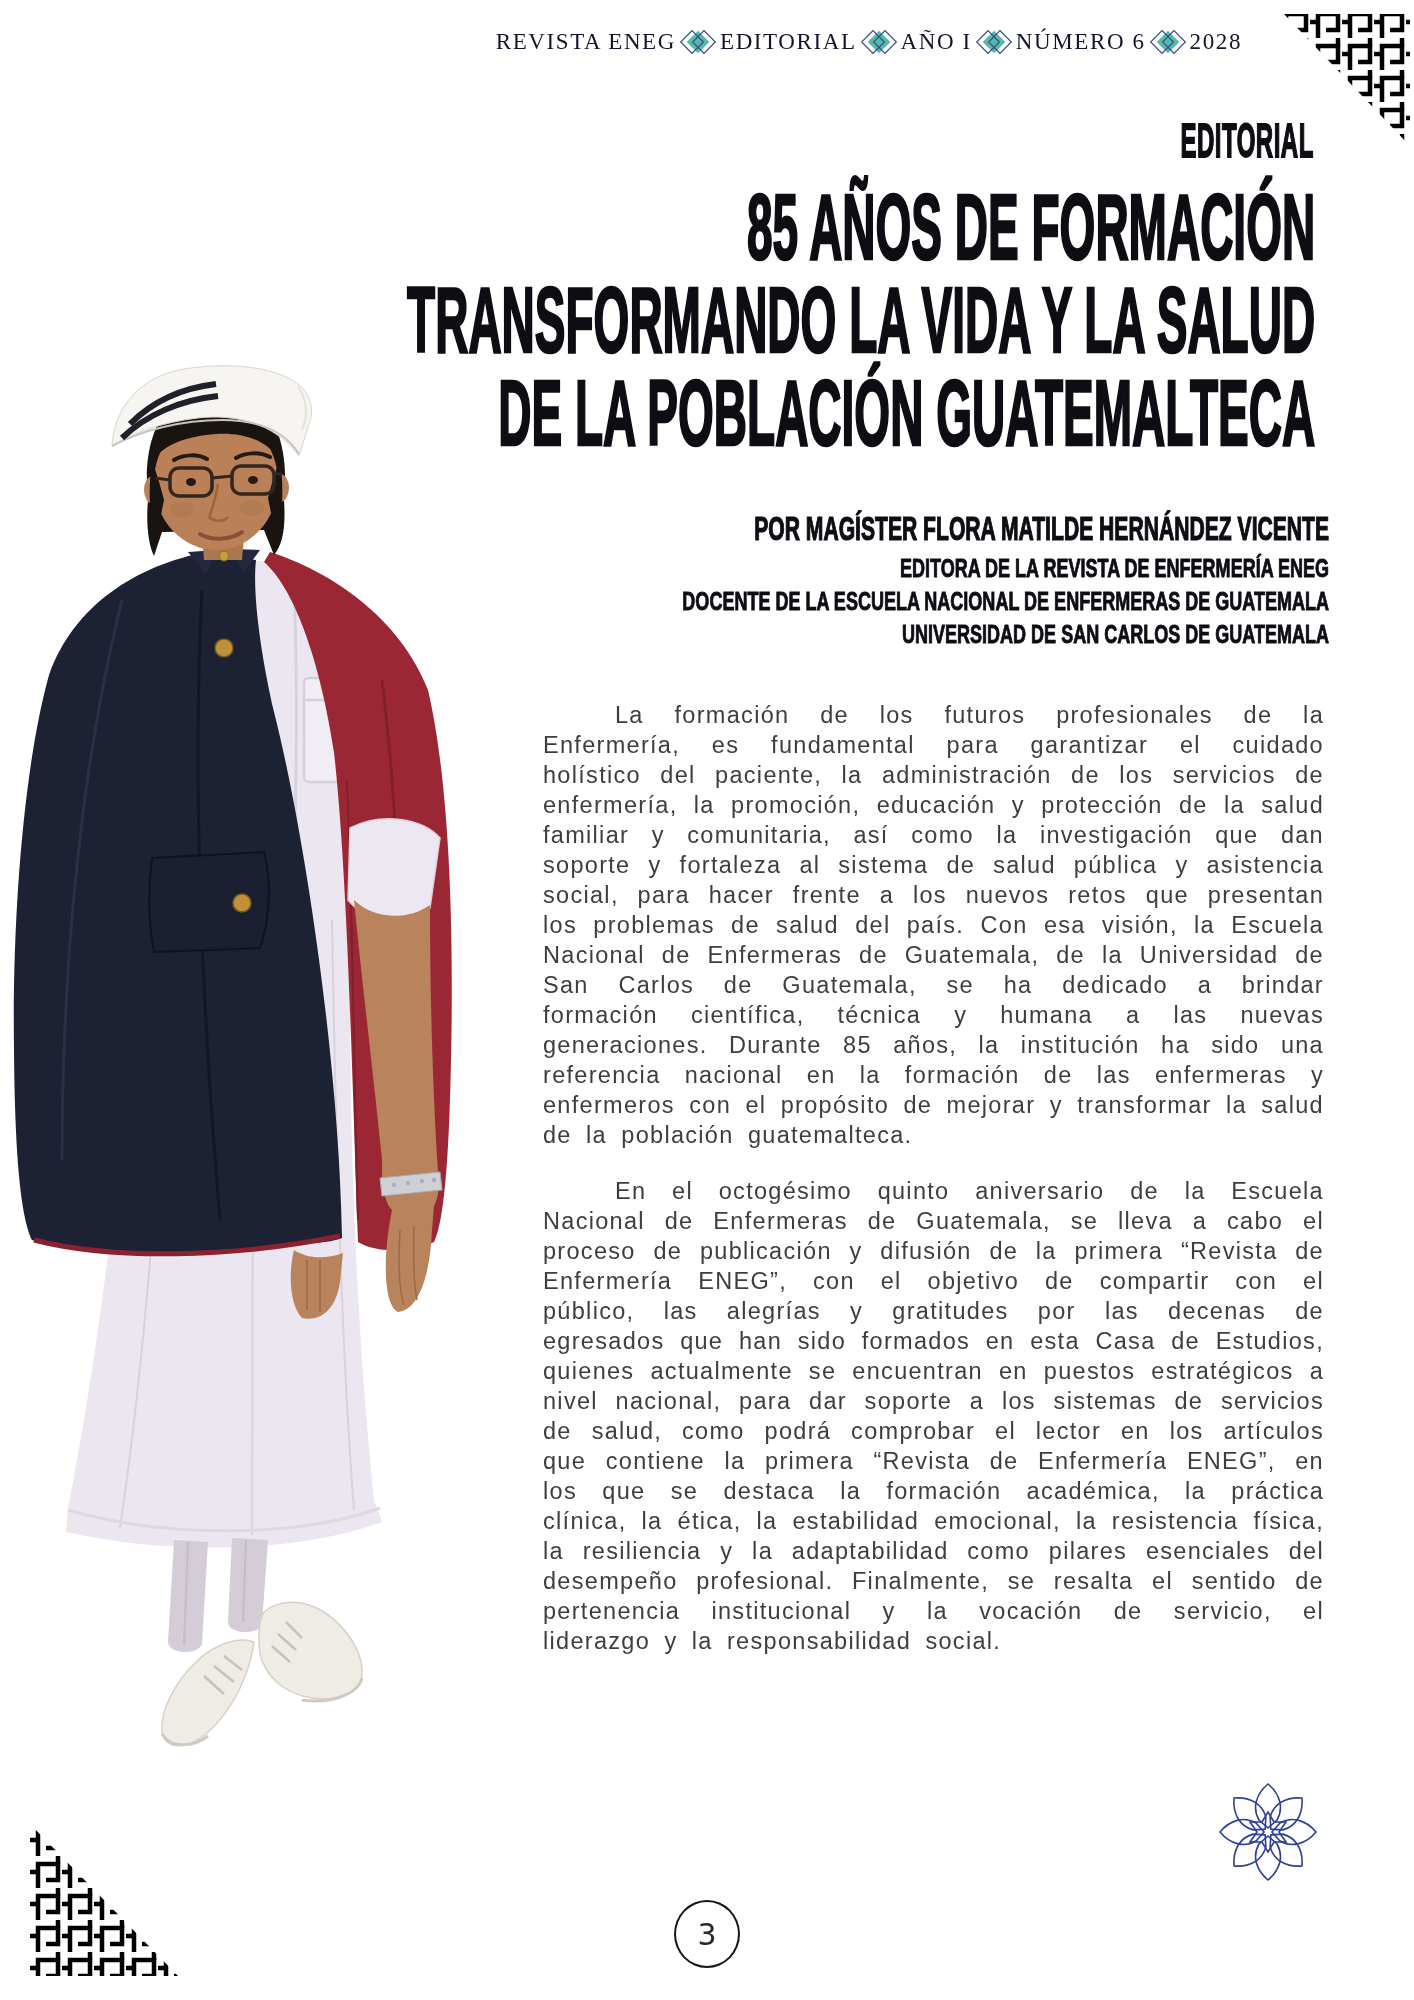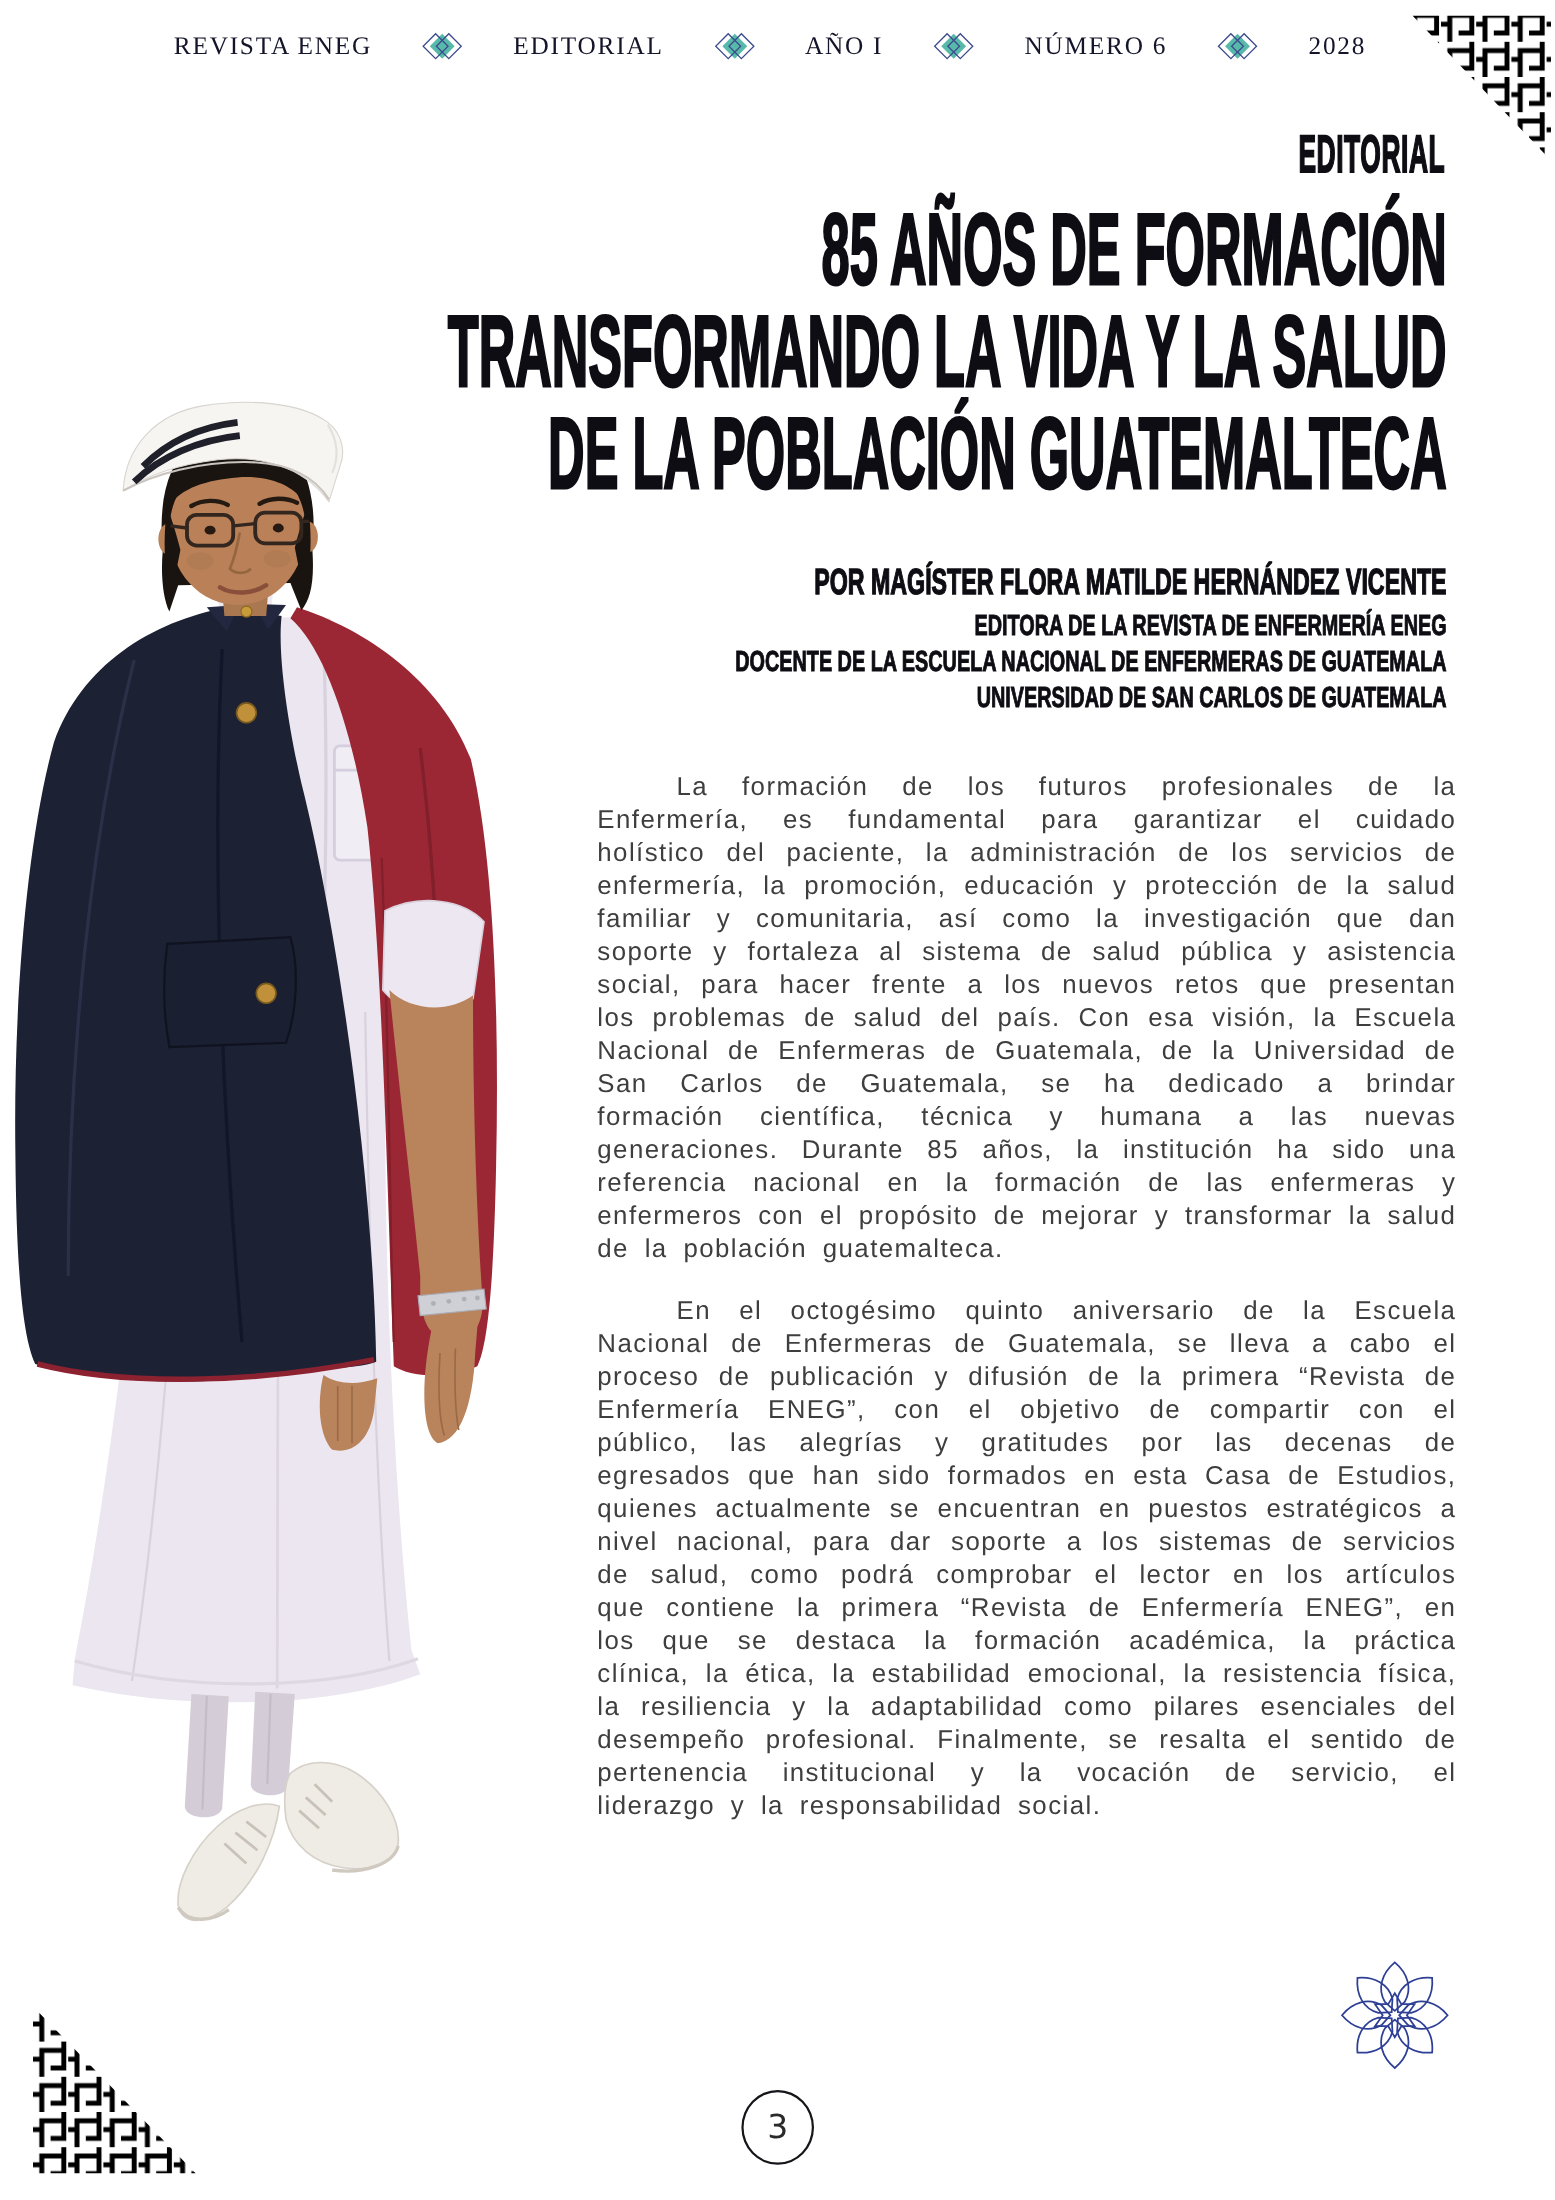--- a/index.html
+++ b/index.html
@@ -1,34 +1,34 @@
 <!DOCTYPE html>
 <html lang="es"><head>
 <meta charset="utf-8">
 <style>
   html,body{margin:0;padding:0;background:#e8e8e8;}
   .page{position:relative;width:1414px;height:2000px;background:#ffffff;overflow:hidden;
         font-family:"Liberation Sans",sans-serif;margin:0 auto;}
 
   
   .masthead{position:absolute;left:158px;top:22px;width:1084px;height:40px;
-            display:flex;justify-content:space-between;align-items:center;
+            display:flex;justify-content:flex-end;align-items:center;
             font-family:"Liberation Serif",serif;font-size:23px;letter-spacing:1.6px;
             color:#14142a;}
   .mh-item{white-space:nowrap;}
   .diamond{flex:0 0 auto;}
 
   
   .cx{white-space:nowrap;font-weight:700;color:#0d0d13;transform-origin:100% 50%;}
   .section-label{position:absolute;right:100px;top:116px;font-size:48px;line-height:50px;
                  transform:scaleX(0.5);letter-spacing:1px;-webkit-text-stroke:1.8px #0d0d13;}
   .title{position:absolute;right:99px;top:181px;text-align:right;}
   .t-line{font-size:92px;line-height:93px;transform:scaleX(0.5);
           -webkit-text-stroke:2.6px #0d0d13;}
-  .byline{position:absolute;right:99px;top:506px;text-align:right;}
+  .byline{position:absolute;right:85px;top:506px;text-align:right;}
   .by-author{font-size:33px;line-height:46px;transform:scaleX(0.64);
              -webkit-text-stroke:1.2px #0d0d13;}
   .by-role{font-size:26.5px;line-height:33px;transform:scaleX(0.68);
            -webkit-text-stroke:0.9px #0d0d13;}
 
   
   .body-col{position:absolute;left:543px;top:700px;width:781px;
             font-size:23.5px;line-height:30px;color:#3e3e3e;
             text-align:justify;letter-spacing:1.3px;word-spacing:6.5px;}
   .body-col p{margin:0 0 26px 0;text-indent:72px;}

